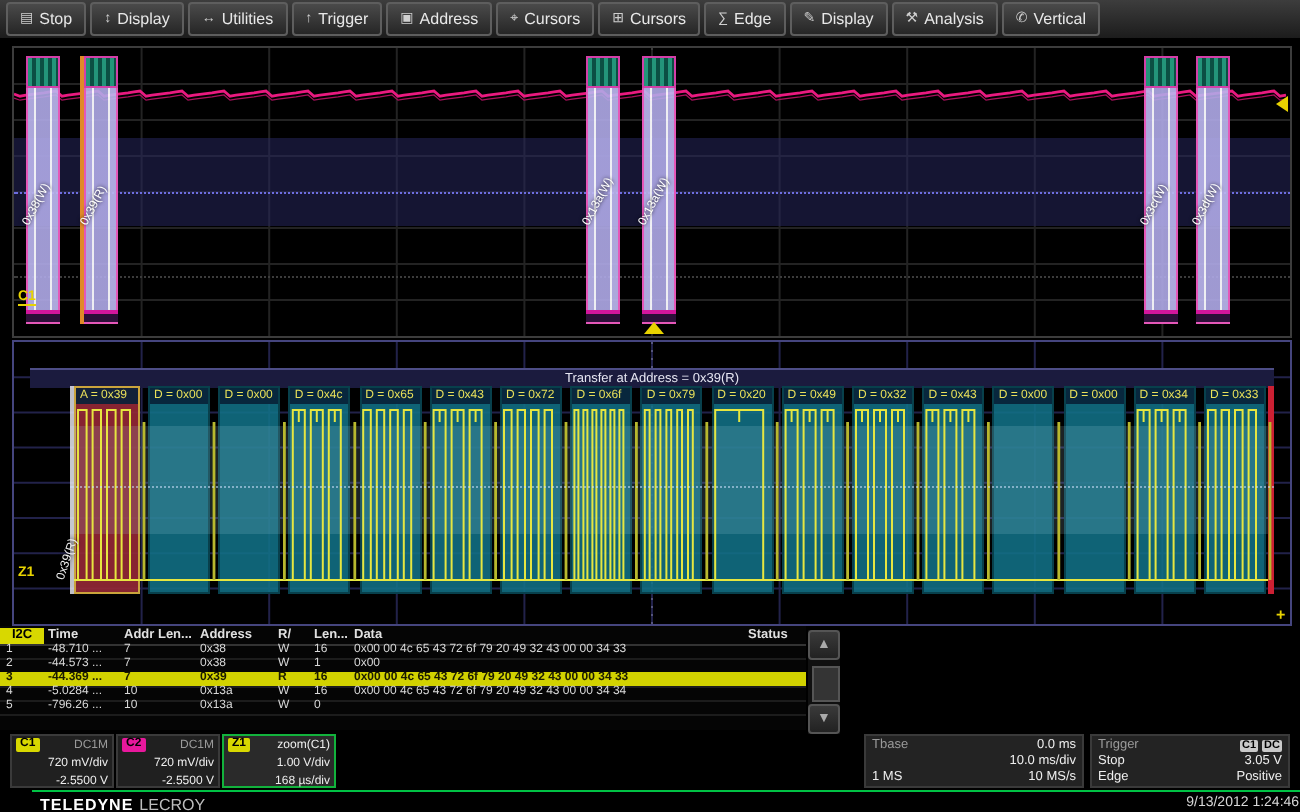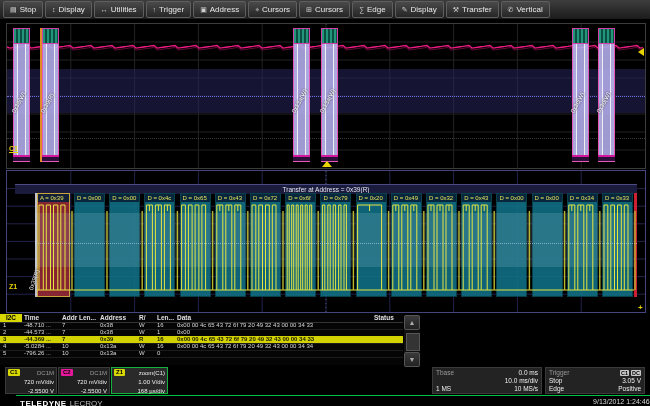--- a/index.html
+++ b/index.html
@@ -121,21 +121,21 @@
     <div class="mi">
       <span class="ic">∑</span>
       <span>Edge</span>
     </div>
     <div class="mi">
       <span class="ic">✎</span>
       <span>Display</span>
     </div>
     <div class="mi">
       <span class="ic">⚒</span>
-      <span>Transfer</span>
+      <span>Analysis</span>
     </div>
     <div class="mi">
       <span class="ic">✆</span>
       <span>Vertical</span>
     </div>
   </div>
 
 <div class="grid" id="topgrid">
   <svg width="638" height="144">
       <line x1="63.8" y1="0" x2="63.8" y2="144" stroke="#232323"></line>

